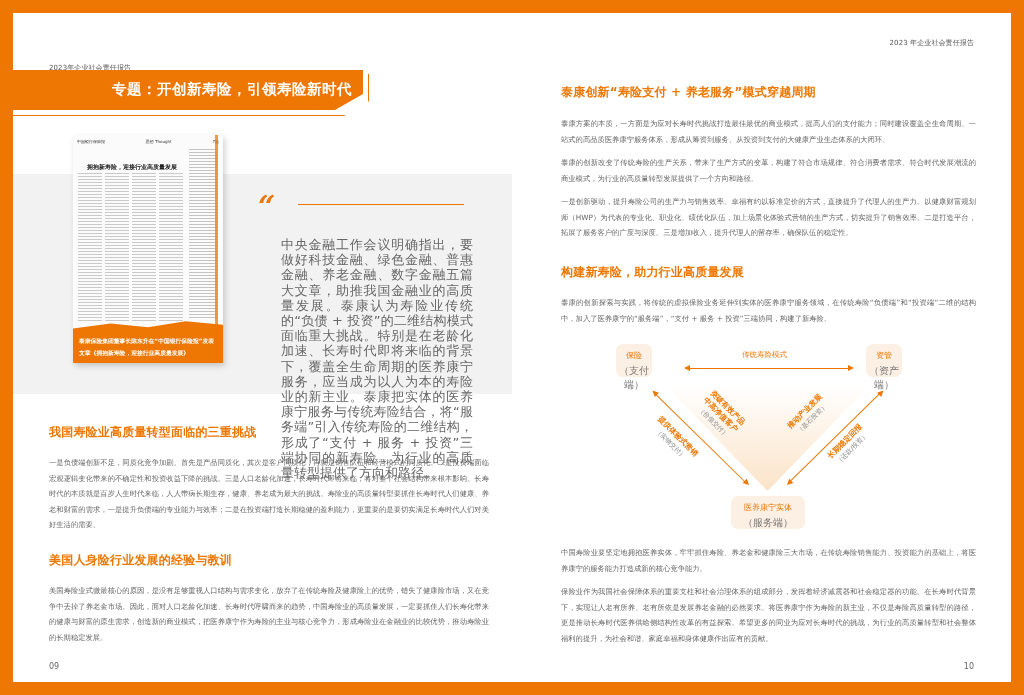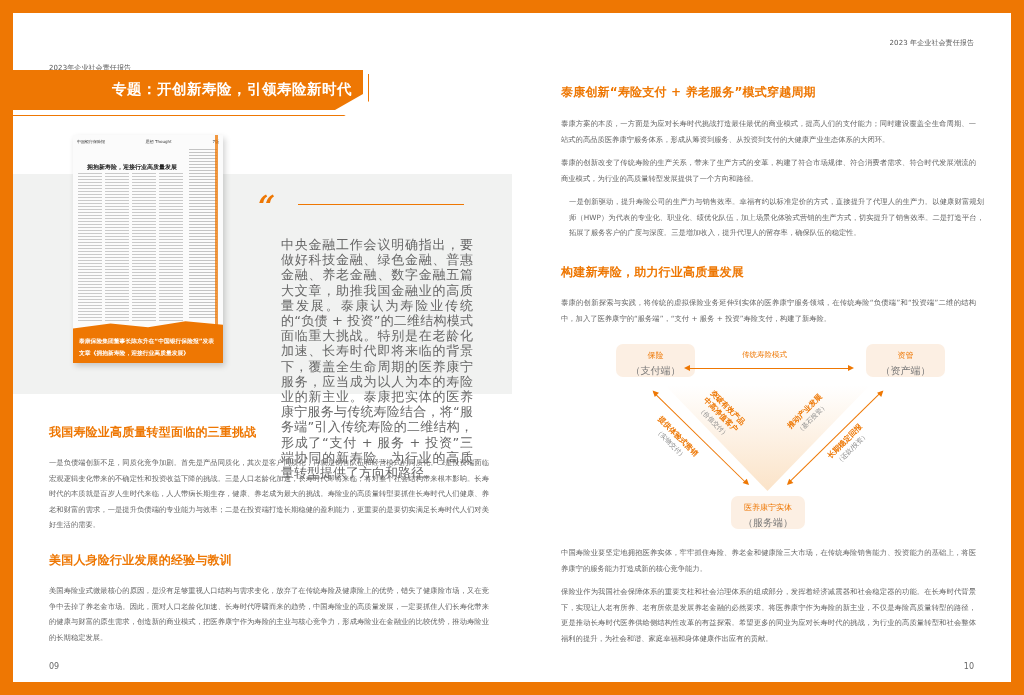--- a/index.html
+++ b/index.html
@@ -49,21 +49,21 @@
 
   
   .h2 { position: absolute; font-size: 12px; font-weight: bold; color: #ee7703; white-space: nowrap; letter-spacing: 0.2px; }
   .para { position: absolute; font-size: 7.3px; line-height: 15.5px; color: #666; text-align: justify; }
 
   
   .diagram { position: absolute; left: 580px; top: 330px; width: 380px; height: 200px; }
   .diagram .funnel { position: absolute; left: 85px; top: 55px; width: 205px; height: 106px;
     background: linear-gradient(to bottom, rgba(255,255,255,0) 0%, #fbe3c8 100%);
     clip-path: polygon(0 0, 100% 0, 50% 100%); }
-  .node { position: absolute; width: 79px; height: 33px; background: #fcefe3; border-radius: 7px; text-align: center; }
+  .node { position: absolute; width: 36px; height: 33px; background: #fcefe3; border-radius: 7px; text-align: center; }
   .node .n-title { display: block; margin-top: 6px; font-size: 8px; color: #ee7703; }
   .node .n-sub { display: block; margin-top: 3px; font-size: 10px; color: #777; }
   .node.bottom { width: 74px; }
 
   .dlabel-top { position: absolute; left: 162px; top: 20px; font-size: 7.5px; color: #ee7703; white-space: nowrap; }
   .arrow-h { position: absolute; left: 106px; top: 38px; width: 166px; height: 1px; background: #ee7703; }
   .arrow-h::before, .arrow-h::after { content: ""; position: absolute; top: -3px; width: 0; height: 0; border-top: 3.5px solid transparent; border-bottom: 3.5px solid transparent; }
   .arrow-h::before { left: -2px; border-right: 6px solid #ee7703; }
   .arrow-h::after { right: -2px; border-left: 6px solid #ee7703; }
 
@@ -116,24 +116,24 @@
 <div class="h2" style="left:49px; top:552px;">美国人身险行业发展的经验与教训</div>
 <div class="para" style="left:49px; top:583px; width:440px;">美国寿险业式微最核心的原因，是没有足够重视人口结构与需求变化，放弃了在传统寿险及健康险上的优势，错失了健康险市场，又在竞争中丢掉了养老金市场。因此，面对人口老龄化加速、长寿时代呼啸而来的趋势，中国寿险业的高质量发展，一定要抓住人们长寿化带来的健康与财富的原生需求，创造新的商业模式，把医养康宁作为寿险的主业与核心竞争力，形成寿险业在金融业的比较优势，推动寿险业的长期稳定发展。</div>
 
 <div class="page-num left">09</div>
 
 <div class="running-head right">2023 年企业社会责任报告</div>
 
 <div class="h2" style="left:561px; top:84px;">泰康创新“寿险支付 + 养老服务”模式穿越周期</div>
 <div class="para" style="left:561px; top:116px; width:415px;">泰康方案的本质，一方面是为应对长寿时代挑战打造最佳最优的商业模式，提高人们的支付能力；同时建设覆盖全生命周期、一站式的高品质医养康宁服务体系，形成从筹资到服务、从投资到支付的大健康产业生态体系的大闭环。</div>
 <div class="para" style="left:561px; top:155px; width:415px;">泰康的创新改变了传统寿险的生产关系，带来了生产方式的变革，构建了符合市场规律、符合消费者需求、符合时代发展潮流的商业模式，为行业的高质量转型发展提供了一个方向和路径。</div>
-<div class="para" style="left:561px; top:194px; width:415px;margin-left:8px;">一是创新驱动，提升寿险公司的生产力与销售效率。幸福有约以标准定价的方式，直接提升了代理人的生产力。以健康财富规划师（HWP）为代表的专业化、职业化、绩优化队伍，加上场景化体验式营销的生产方式，切实提升了销售效率。二是打造平台，拓展了服务客户的广度与深度。三是增加收入，提升代理人的留存率，确保队伍的稳定性。</div>
+<div class="para" style="left:561px; top:194px; width:415px;">一是创新驱动，提升寿险公司的生产力与销售效率。幸福有约以标准定价的方式，直接提升了代理人的生产力。以健康财富规划师（HWP）为代表的专业化、职业化、绩优化队伍，加上场景化体验式营销的生产方式，切实提升了销售效率。二是打造平台，拓展了服务客户的广度与深度。三是增加收入，提升代理人的留存率，确保队伍的稳定性。</div>
 
 <div class="h2" style="left:561px; top:264px;">构建新寿险，助力行业高质量发展</div>
-<div class="para" style="left:561px; top:295px; width:415px;">泰康的创新探索与实践，将传统的虚拟保险业务延伸到实体的医养康宁服务领域，在传统寿险“负债端”和“投资端”二维的结构中，加入了医养康宁的“服务端”，“支付 + 服务 + 投资”寿险支付，构建了新寿险。</div>
+<div class="para" style="left:561px; top:295px; width:415px;">泰康的创新探索与实践，将传统的虚拟保险业务延伸到实体的医养康宁服务领域，在传统寿险“负债端”和“投资端”二维的结构中，加入了医养康宁的“服务端”，“支付 + 服务 + 投资”三端协同，构建了新寿险。</div>
 
 <div class="diagram">
   <div class="funnel"></div>
 
   <div class="node" style="left:36px; top:14px;">
     <span class="n-title">保险</span>
     <span class="n-sub">（支付端）</span>
   </div>
   <div class="node" style="left:286px; top:14px;">
     <span class="n-title">资管</span>

